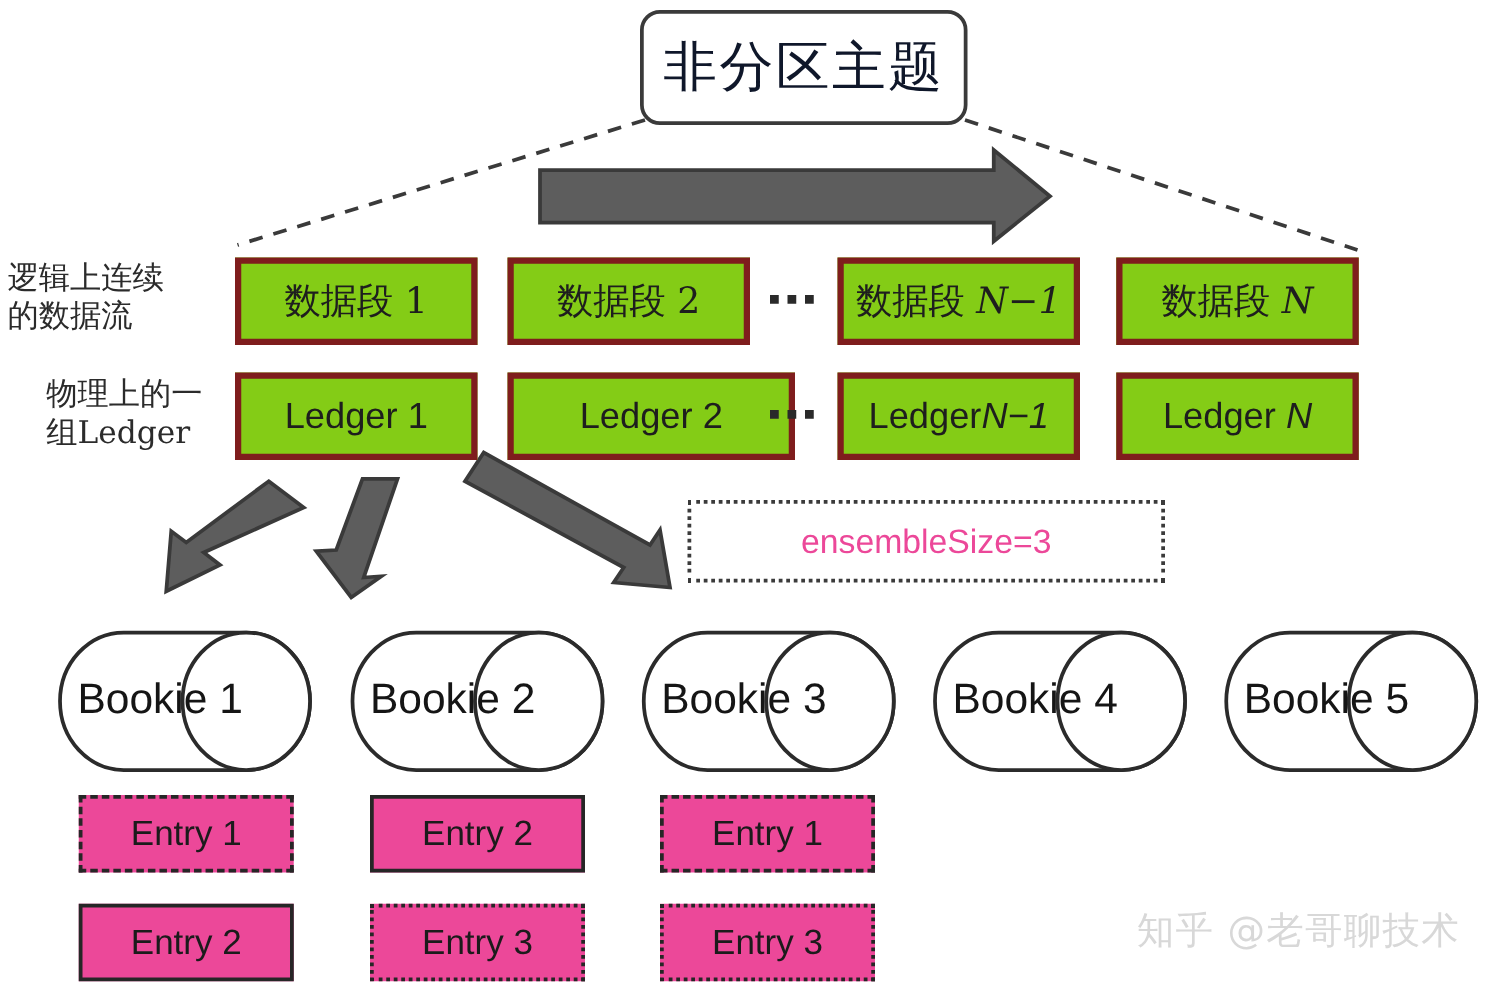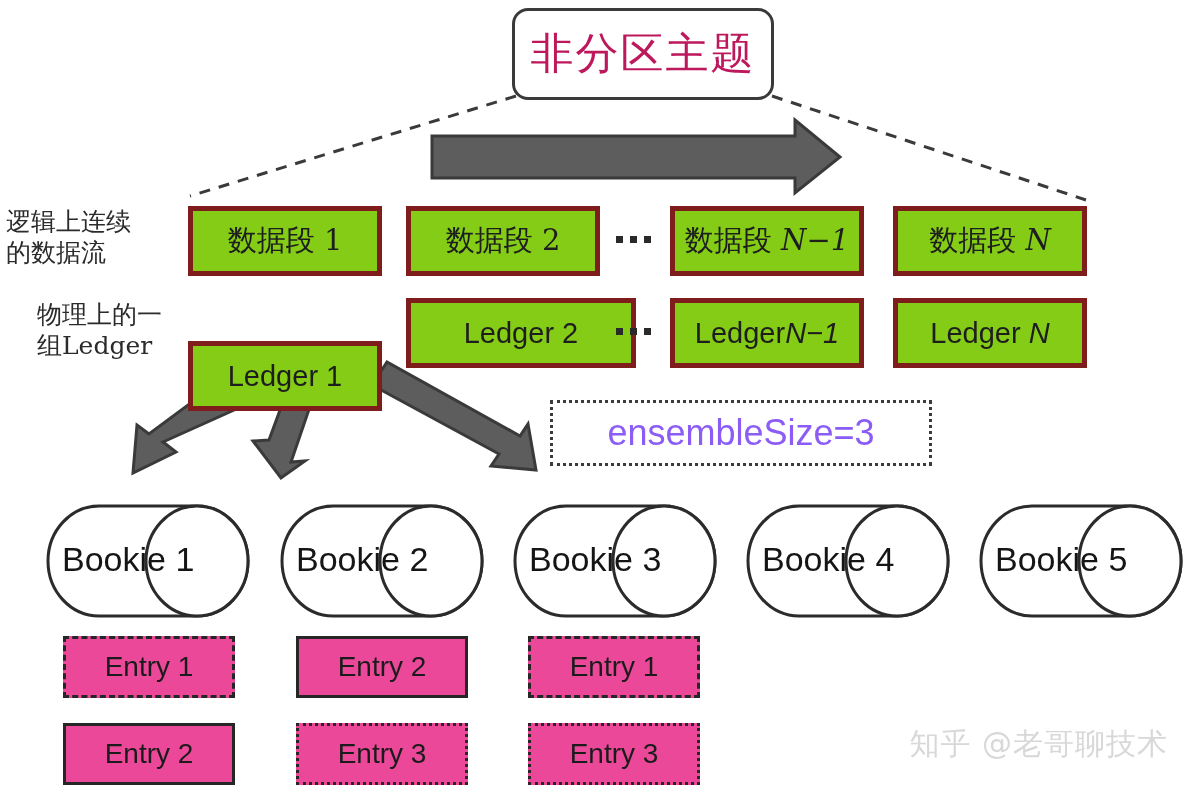--- a/index.html
+++ b/index.html
@@ -31,21 +31,21 @@
     background: #fff;
     display: flex;
     align-items: center;
     justify-content: center;
     z-index: 6;
   }
   .title-box .title-text {
     font-family: Liberation Sans, sans-serif;
     font-size: 43px;
     letter-spacing: 2px;
-    color: #be185d;
+    color: #0f172a;
     white-space: nowrap;
   }
 
   
   .side-label {
     font-family: "DejaVu Serif", "Liberation Serif", serif;
     font-size: 25px;
     line-height: 1.22;
     color: #2b2b2b;
     width: 178px;
@@ -103,22 +103,22 @@
   #ensemble-box {
     left: 550px; top: 400px;
     width: 382px; height: 66px;
     border: 3px dotted #3b3b3b;
     background: #fff;
     display: flex;
     align-items: center;
     justify-content: center;
   }
   #ensemble-box .ens-text {
-    font-size: 36px;
-    color: #8b5cf6;
+    font-size: 27px;
+    color: #ec4899;
     white-space: nowrap;
   }
 
   
   .bookie-label {
     position: absolute;
     font-size: 34px;
     color: #151515;
     white-space: nowrap;
     z-index: 3;
@@ -203,21 +203,21 @@
     <span class="cell-text cjk">
       <span>数据段</span>&nbsp;<span class="ital">N−1</span>
     </span>
   </div>
   <div class="abs cell-box" style="left:893px; top:206px; width:194px;">
     <span class="cell-text cjk">
       <span>数据段</span>&nbsp;<span class="ital">N</span>
     </span>
   </div>
 
-  <div class="abs cell-box" style="left:188px; top:298px; width:194px;margin-top:43px;">
+  <div class="abs cell-box" style="left:188px; top:298px; width:194px;">
     <span class="cell-text mono-en">
       <span>Ledger</span>&nbsp;<span>1</span>
     </span>
   </div>
   <div class="abs cell-box" style="left:406px; top:298px; width:230px;">
     <span class="cell-text mono-en">
       <span>Ledger</span>&nbsp;<span>2</span>
     </span>
   </div>
   <div class="abs ellipsis" style="left:616px; top:328px;">

